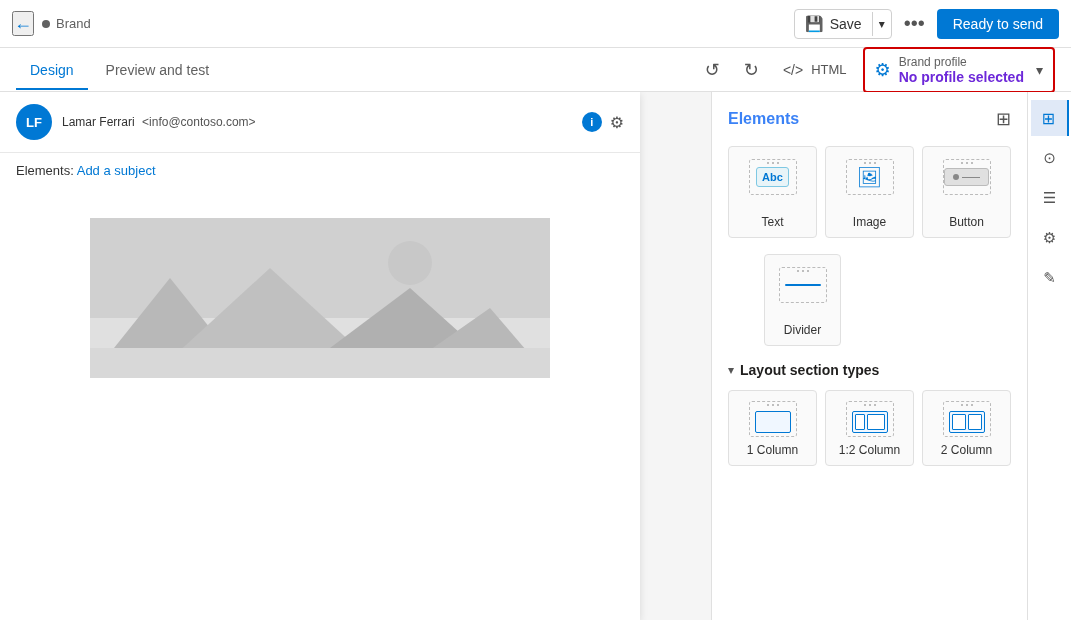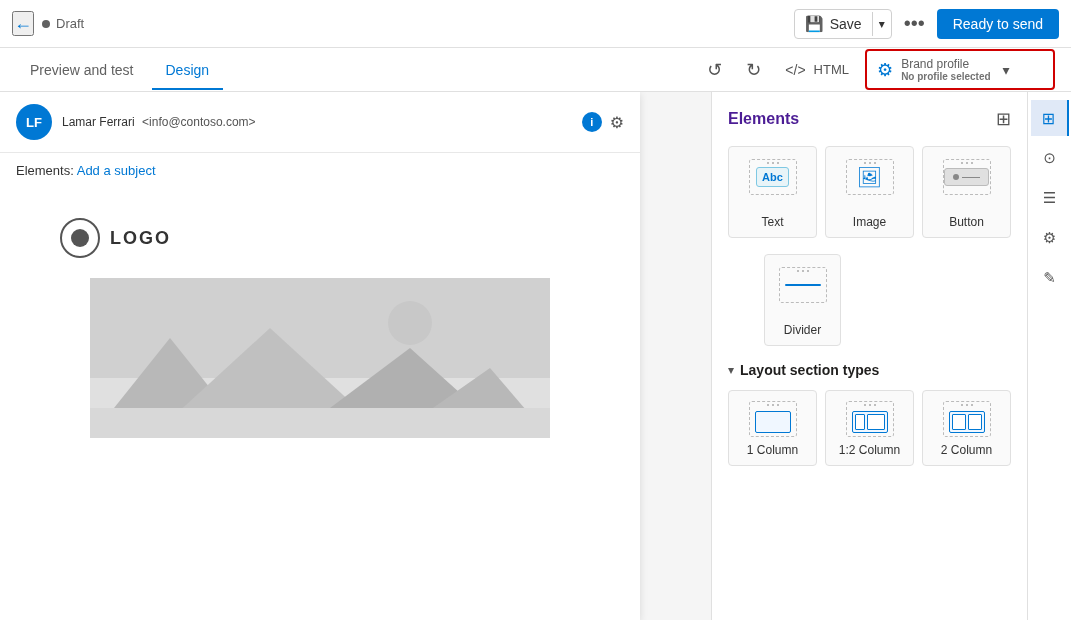--- a/index.html
+++ b/index.html
@@ -54,21 +54,21 @@
     
     .brand-profile {
       display: flex; align-items: center; gap: 8px;
       border: 2px solid #d00000; border-radius: 4px;
       padding: 6px 10px; background: #fff; cursor: pointer;
       min-width: 190px;
     }
     .brand-gear { font-size: 18px; color: #0078d4; }
     .brand-text { display: flex; flex-direction: column; }
     .brand-label { font-size: 12px; color: #616161; }
-    .brand-value { font-size: 10px; font-weight: 600; color: #737373; }
+    .brand-value { font-size: 14px; font-weight: 600; color: #6d28d9; }
     .brand-chevron { font-size: 14px; color: #555; margin-left: 4px; }
 
     
     .main { display: flex; height: calc(620px - 48px - 44px); }
     .email-card {
       background: #fff; width: 640px; min-height: 100%;
       box-shadow: 0 2px 8px rgba(0,0,0,0.12);
     }
 
     
@@ -128,21 +128,21 @@
       display: flex; flex-direction: row;
       overflow: hidden;
     }
     .elements-panel {
       flex: 1; overflow-y: auto; padding: 16px;
     }
     .panel-header {
       display: flex; align-items: center; justify-content: space-between;
       margin-bottom: 16px;
     }
-    .panel-title { font-size: 16px; font-weight: 600; color: #4c1d95; }
+    .panel-title { font-size: 16px; font-weight: 600; color: #3b82f6; }
     .panel-icon-btn { background: none; border: none; cursor: pointer; font-size: 18px; color: #555; }
 
     
     .elements-grid {
       display: grid; grid-template-columns: repeat(3, 1fr); gap: 8px;
       margin-bottom: 16px;
     }
     .element-card {
       border: 1px solid #e0e0e0; border-radius: 4px;
       display: flex; flex-direction: column; align-items: center;
@@ -258,21 +258,21 @@
   </style>
 </head>
 <body>
 
 <div class="topbar">
   <button class="topbar-back">
     <span>←</span>
   </button>
   <div class="topbar-draft">
     <span class="draft-dot"></span>
-    <span>Draft</span>
+    <span>Brand</span>
   </div>
   <div class="topbar-spacer"></div>
   <div class="topbar-actions">
     <div class="save-wrap">
       <div class="save-main">
         <span style="font-size:15px;">💾</span>
         <span>Save</span>
       </div>
       <div class="save-chevron">
         <span>▾</span>
@@ -281,25 +281,25 @@
     <button class="more-btn">
       <span>•••</span>
     </button>
     <button class="ready-btn">
       <span>Ready to send</span>
     </button>
   </div>
 </div>
 
 <div class="tabbar">
+  <div class="tab active">
+    <span>Design</span>
+  </div>
   <div class="tab">
     <span>Preview and test</span>
-  </div>
-  <div class="tab active">
-    <span>Design</span>
   </div>
   <div class="tabbar-spacer"></div>
   <div class="tabbar-tools">
     <button class="tool-btn">
       <span>↺</span>
     </button>
     <button class="tool-btn">
       <span>↻</span>
     </button>
     <button class="html-btn">
@@ -346,26 +346,20 @@
           </div>
         </div>
 
         <div class="email-subject">
           <span class="subject-label">Elements:</span>
           <span class="subject-link" style="cursor:pointer;">Add a subject</span>
         </div>
 
         <div class="email-body">
 
-          <div class="logo-area">
-            <div class="logo-icon">
-              <div class="logo-inner"></div>
-            </div>
-            <span class="logo-text">LOGO</span>
-          </div>
 
           <div class="image-placeholder">
             <svg class="img-svg" viewBox="0 0 460 160" xmlns="http://www.w3.org/2000/svg">
               <rect width="460" height="160" fill="#e0e0e0"></rect>
 
               <rect width="460" height="100" fill="#d0d0d0"></rect>
 
               <circle cx="320" cy="45" r="22" fill="#c8c8c8"></circle>
 
               <polygon points="0,160 80,60 160,160" fill="#b8b8b8"></polygon>

